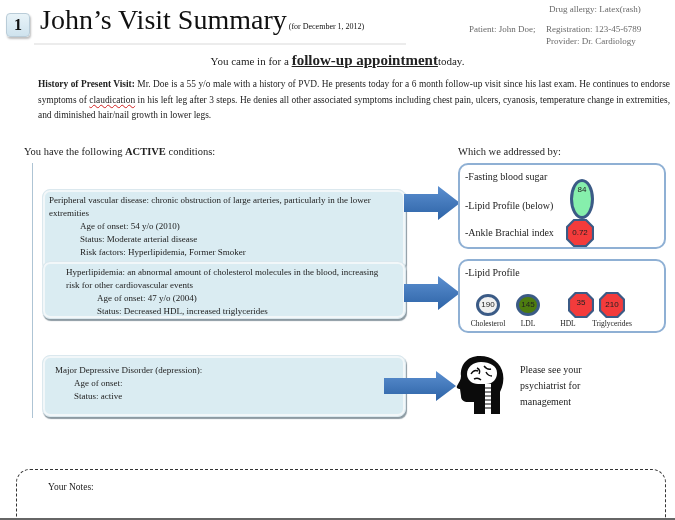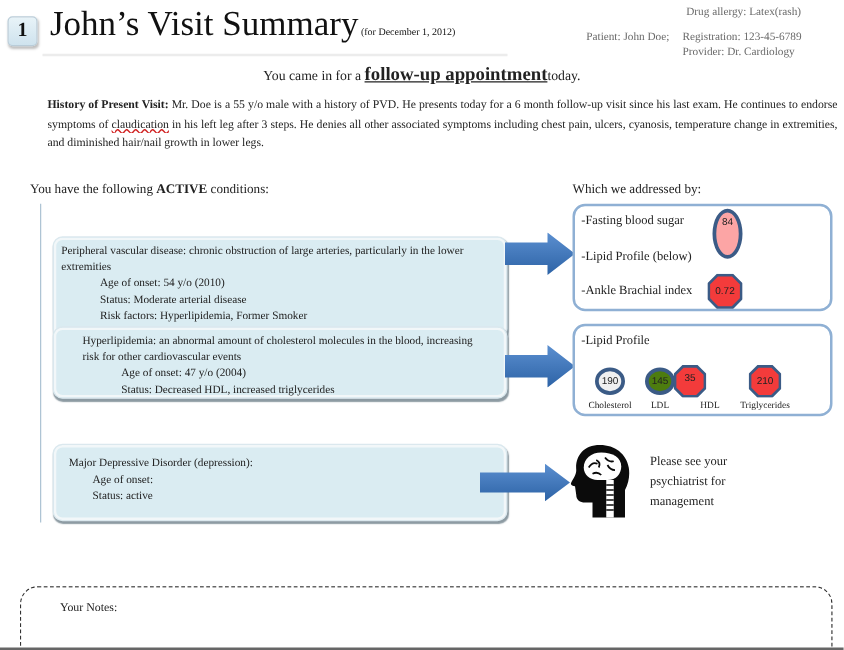--- a/index.html
+++ b/index.html
@@ -136,21 +136,21 @@
           <stop offset="0" stop-color="#5b8fd0"></stop>
           <stop offset="1" stop-color="#2d63a6"></stop>
         </linearGradient>
       </defs>
     <polygon points="0,8 34,8 34,0 56,17 34,34 34,26 0,26" fill="url(#ag1)"></polygon>
   </svg>
 </div>
 
 <div class="abs addr-box" style="left:458px; top:163px; width:208px; height:86px;">
   <div class="abs" style="left:5px; top:6px;">-Fasting blood sugar</div>
-  <div class="abs badge-circle" style="left:110px; top:2px; width:24px; height:40px; line-height:16px; background:#fca5a5;">84</div>
+  <div class="abs badge-circle" style="left:110px; top:14px; width:24px; height:40px; line-height:16px; background:#86efac;">84</div>
   <div class="abs" style="left:5px; top:35px;">-Lipid Profile (below)</div>
   <div class="abs" style="left:5px; top:62px;">-Ankle Brachial index</div>
   <div class="abs badge-oct" style="left:106px; top:54px; width:28px; height:42px; line-height:28px;">
     <svg width="28" height="28" viewBox="0 0 28 28">
         <polygon points="8,1 20,1 27,8 27,20 20,27 8,27 1,20 1,8" fill="#f33b3b" stroke="#3b5b86" stroke-width="2.2"></polygon>
       </svg>
     <span>0.72</span>
   </div>
 </div>
 
@@ -174,21 +174,21 @@
 
 <div class="abs addr-box" style="left:458px; top:259px; width:208px; height:74px;">
   <div class="abs" style="left:5px; top:6px;">-Lipid Profile</div>
 
   <div class="abs badge-circle" style="left:16px; top:33px; width:24px; height:22px; line-height:16px; background:#f0f0f0;">190</div>
   <div class="abs lab-label" style="left:4px; top:58px; width:48px;">Cholesterol</div>
 
   <div class="abs badge-circle" style="left:56px; top:33px; width:24px; height:22px; line-height:16px; background:#4d7c0f;">145</div>
   <div class="abs lab-label" style="left:52px; top:58px; width:32px;">LDL</div>
 
-  <div class="abs badge-oct" style="left:79px; top:31px; width:26px; height:30px; line-height:22px;border-radius:11px;">
+  <div class="abs badge-oct" style="left:108px; top:31px; width:26px; height:30px; line-height:22px;border-radius:11px;">
     <svg width="26" height="26" viewBox="0 0 26 26">
         <polygon points="7.5,1 18.5,1 25,7.5 25,18.5 18.5,25 7.5,25 1,18.5 1,7.5" fill="#f33b3b" stroke="#3b5b86" stroke-width="2.2"></polygon>
       </svg>
     <span>35</span>
   </div>
   <div class="abs lab-label" style="left:92px; top:58px; width:32px;">HDL</div>
 
   <div class="abs badge-oct" style="left:139px; top:31px; width:26px; height:26px; line-height:26px;">
     <svg width="26" height="26" viewBox="0 0 26 26">
         <polygon points="7.5,1 18.5,1 25,7.5 25,18.5 18.5,25 7.5,25 1,18.5 1,7.5" fill="#f33b3b" stroke="#3b5b86" stroke-width="2.2"></polygon>

